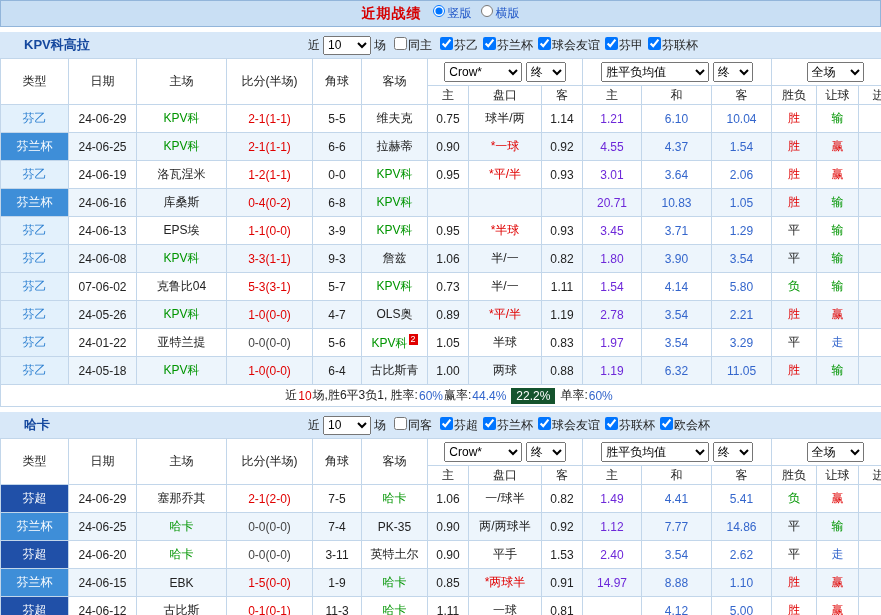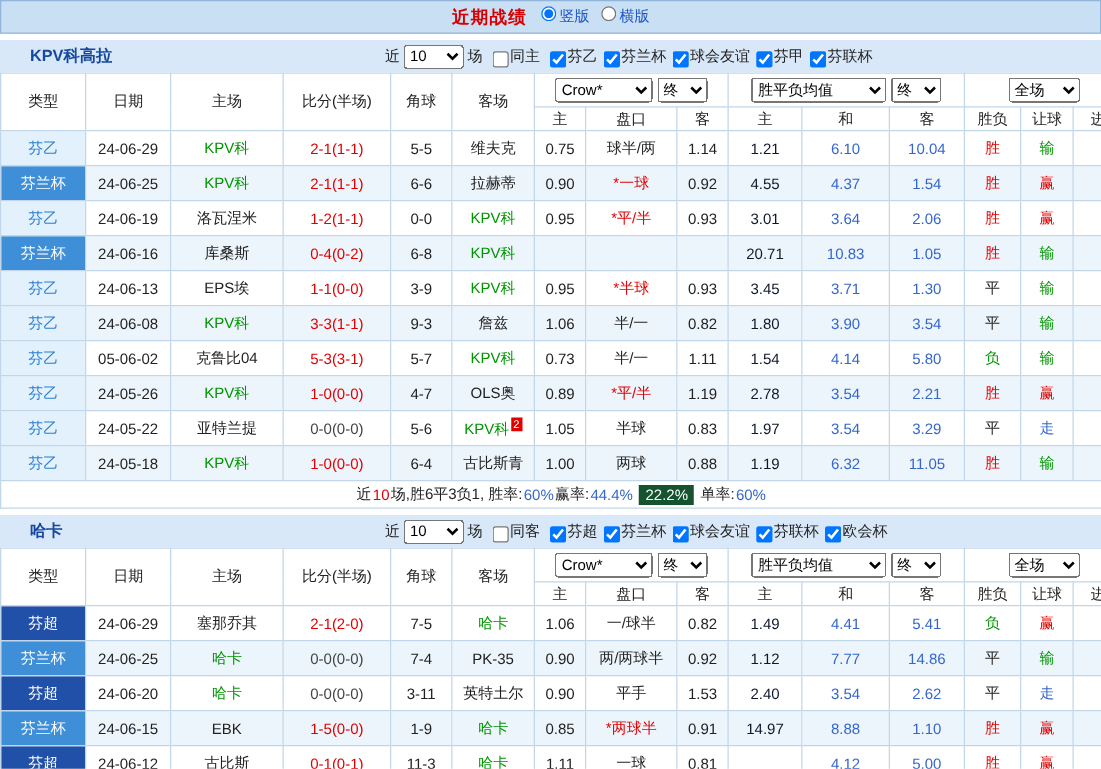--- a/index.html
+++ b/index.html
@@ -13,37 +13,37 @@
   .tb-title{color:#d60000;font-weight:bold;font-size:14px;letter-spacing:1px}
   .tb-options{display:flex;align-items:center}
   .vopt{display:inline-flex;color:#2258c8;margin-left:9px;gap:3px;cursor:pointer}
   .vopt input{width:12px;height:12px;margin:0}
   
   .section{margin-top:5px;position:relative}
   .sec-head{height:26px;background:#d8e8f8;display:flex;align-items:center;position:relative}
   .team{color:#15489e;font-size:13px;font-weight:bold;margin-left:24px}
   .filters{position:absolute;left:308px;display:flex;align-items:center;gap:3px;white-space:nowrap}
   .cnt{width:48px;height:19px;font-size:12px}
-  .cbl{display:inline-flex;align-items:flex-end;gap:1px;margin-left:5px;cursor:pointer}
+  .cbl{display:inline-flex;align-items:flex-start;gap:1px;margin-left:5px;cursor:pointer}
   .cbl input{width:13px;height:13px;margin:0}
   .lf{display:inline-flex;align-items:center}
   
   table.grid{border-collapse:collapse;table-layout:fixed;width:898px;background:#fff}
   .grid th,.grid td{border:1px solid #c2d6ea;text-align:center;overflow:hidden;white-space:nowrap;padding:0}
   .grid thead th{font-weight:normal;background:#fff}
   tr.selrow th{height:26px}
   tr.lblrow th{height:18px}
   .selcell select{height:20px;font-size:12px;vertical-align:middle}
   .sel-co{width:78px}.sel-fin{width:40px}.sel-odds{width:108px}.sel-scope{width:57px}
   .grid tbody td{height:27px}
   .grid tbody tr.alt{background:#edf5fc}
   .hl{color:#009500}
   .sred{color:#e00000}
   .sdark{color:#444}
-  .odark{color:#0f172a}
+  .odark{color:#6d28d9}
   .oblue{color:#3466cc}
   .mini-badge{display:inline-block;background:#e00000;color:#fff;font-size:9px;line-height:11px;
     padding:0 2px;margin-left:1px;vertical-align:super}
   
   .summary{width:898px;height:22px;border:1px solid #c2d6ea;border-top:none;box-sizing:border-box;
     display:flex;align-items:center;justify-content:center;gap:1px}
   .seg-plain{color:#222}
   .seg-red{color:#e00000}
   .seg-blue{color:#3466cc}
   .seg-badge{background:#14532d;color:#fff;padding:1px 5px;margin:0 4px}
@@ -225,21 +225,21 @@
             <td>24-06-13</td>
             <td>EPS埃</td>
             <td class="sred">1-1(0-0)</td>
             <td>3-9</td>
             <td class="hl">KPV科</td>
             <td>0.95</td>
             <td class="sred">*半球</td>
             <td>0.93</td>
             <td class="odark">3.45</td>
             <td class="oblue">3.71</td>
-            <td class="oblue">1.30</td>
+            <td class="oblue">1.29</td>
             <td style="color: rgb(34, 34, 34);">平</td>
             <td style="color: rgb(0, 149, 0);">输</td>
             <td></td>
           </tr>
           <tr class="alt">
             <td style="background: rgb(227, 241, 252); color: rgb(43, 127, 208);">芬乙</td>
             <td>24-06-08</td>
             <td class="hl">KPV科</td>
             <td class="sred">3-3(1-1)</td>
             <td>9-3</td>
@@ -249,21 +249,21 @@
             <td>0.82</td>
             <td class="odark">1.80</td>
             <td class="oblue">3.90</td>
             <td class="oblue">3.54</td>
             <td style="color: rgb(34, 34, 34);">平</td>
             <td style="color: rgb(0, 149, 0);">输</td>
             <td></td>
           </tr>
           <tr>
             <td style="background: rgb(227, 241, 252); color: rgb(43, 127, 208);">芬乙</td>
-            <td>05-06-02</td>
+            <td>07-06-02</td>
             <td>克鲁比04</td>
             <td class="sred">5-3(3-1)</td>
             <td>5-7</td>
             <td class="hl">KPV科</td>
             <td>0.73</td>
             <td>半/一</td>
             <td>1.11</td>
             <td class="odark">1.54</td>
             <td class="oblue">4.14</td>
             <td class="oblue">5.80</td>
@@ -283,21 +283,21 @@
             <td>1.19</td>
             <td class="odark">2.78</td>
             <td class="oblue">3.54</td>
             <td class="oblue">2.21</td>
             <td style="color: rgb(224, 0, 0);">胜</td>
             <td style="color: rgb(224, 0, 0);">赢</td>
             <td></td>
           </tr>
           <tr>
             <td style="background: rgb(227, 241, 252); color: rgb(43, 127, 208);">芬乙</td>
-            <td>24-05-22</td>
+            <td>24-01-22</td>
             <td>亚特兰提</td>
             <td class="sdark">0-0(0-0)</td>
             <td>5-6</td>
             <td class="hl">KPV科<span class="mini-badge">2</span></td>
             <td>1.05</td>
             <td>半球</td>
             <td>0.83</td>
             <td class="odark">1.97</td>
             <td class="oblue">3.54</td>
             <td class="oblue">3.29</td>

